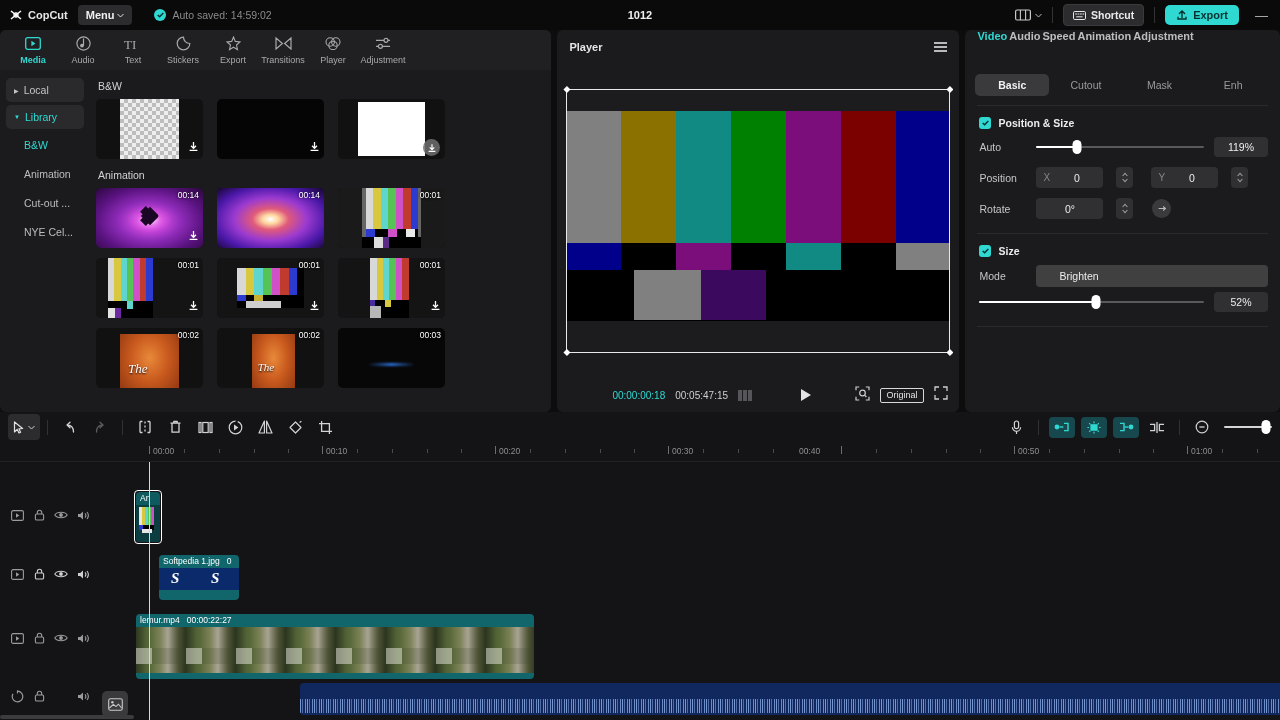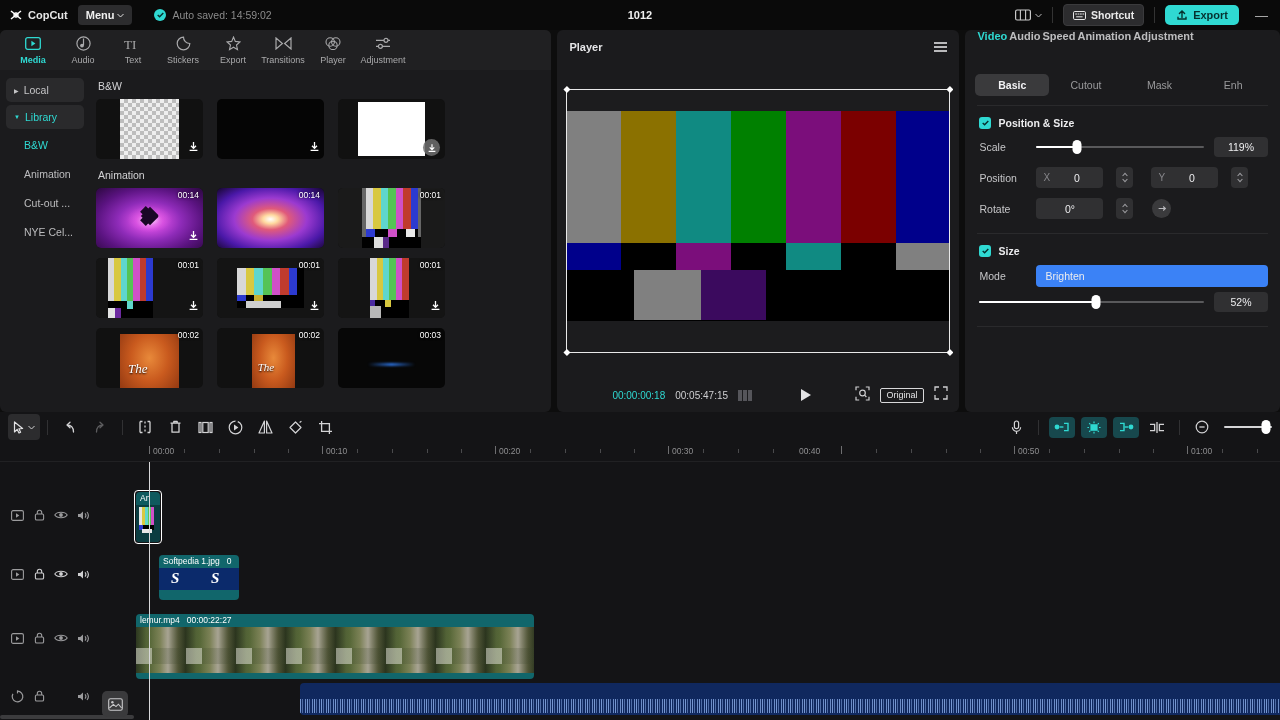--- a/index.html
+++ b/index.html
@@ -125,22 +125,22 @@
   .vbox { background:#303032; border-radius:4px; font-size:10.5px; color:#ececee;
     padding:4px 0; text-align:center; width:54px; flex-shrink:0; }
   .numfield { background:#303032; border-radius:4px; height:21px; display:flex;
     align-items:center; padding:0 7px; gap:7px; width:67px; cursor:text; }
   .numfield .ax { font-size:10px; color:#86868a; }
   .numfield .nv { font-size:10.5px; color:#ececee; flex:1; text-align:center; }
   .spin { width:17px; height:21px; background:#303032; border-radius:4px;
     display:flex; align-items:center; justify-content:center; margin-left:3px; cursor:pointer; }
   .reset-circ { width:19px; height:19px; border-radius:50%; background:#3a3a3c;
     display:flex; align-items:center; justify-content:center; cursor:pointer; margin-left:9px; }
-  .select { background:#3b82f6; border-radius:4px; font-size:10.5px; color:#ececee;
-    padding:5px 9px; flex:1; cursor:pointer; }
+  .select { background:#404040; border-radius:4px; font-size:10.5px; color:#ececee;
+    padding:5px 23px; flex:1; cursor:pointer; }
   .op-lab { font-size:10.5px; color:#c6c6c8; padding:8px 12px 2px 14px; }
 
   
   .tl { height:308px; background:#141416; display:flex; flex-direction:column; }
   .tl-tools { height:30px; display:flex; align-items:center; padding:0 8px; gap:0; }
   .tool { width:30px; height:26px; display:flex; align-items:center; justify-content:center;
     cursor:pointer; color:#d3d3d5; border-radius:4px; }
   .tool.dim { color:#5d5d5f; }
   .tool.sel { background:#2c2c2e; width:auto; padding:0 5px; gap:3px; }
   .tool.tealbox { background:#17484d; color:#2fd9d2; width:26px; height:21px; margin:0 3px; }
@@ -563,21 +563,21 @@
     <div class="sect-head">
       <span class="cbx">
         <svg width="7" height="6" viewBox="0 0 7 6">
             <path d="M0.7 3 L2.6 4.8 L6.3 1" stroke="#062e2c" stroke-width="1.4" fill="none"></path>
           </svg>
       </span>
       <span class="sect-label">Position &amp; Size</span>
     </div>
 
     <div class="row">
-      <span class="rlab">Scale</span>
+      <span class="rlab">Auto</span>
       <span class="slider">
         <span class="strack"></span>
         <span class="sfill" id="scale-fill" style="width: 24%;"></span>
         <span class="sknob" id="scale-knob" style="left: 24%;"></span>
       </span>
       <span class="vbox">119%</span>
     </div>
 
     <div class="row">
       <span class="rlab">Position</span>

